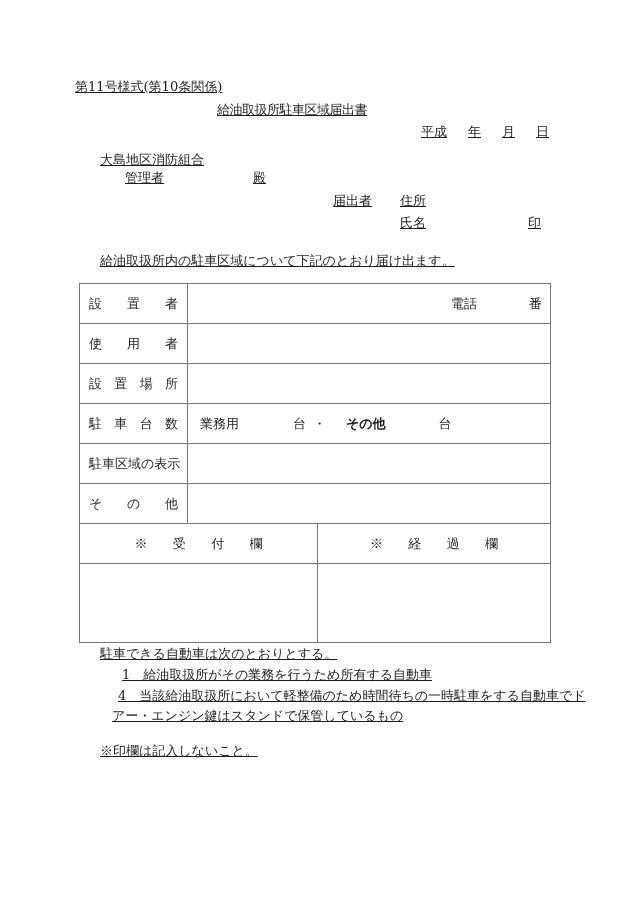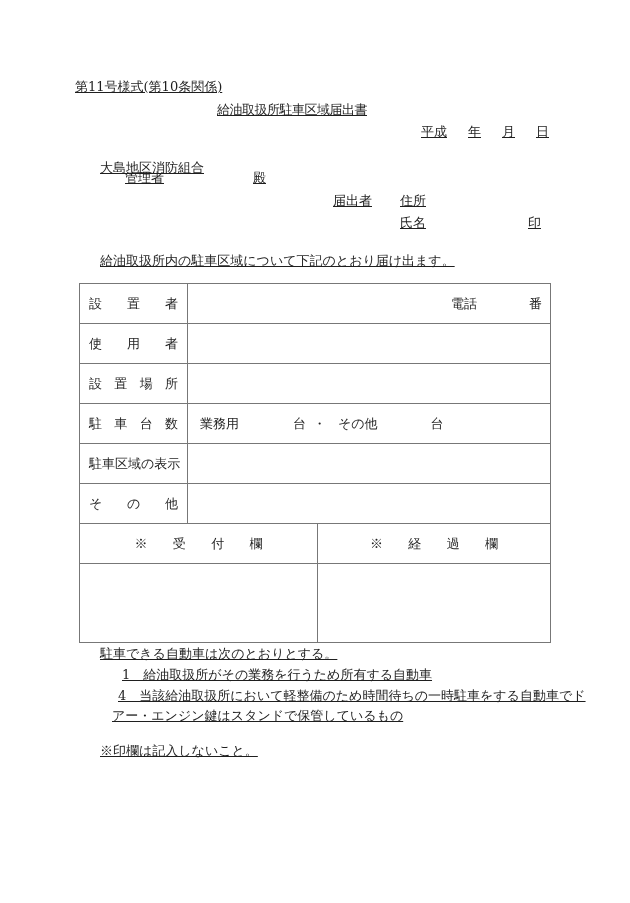--- a/index.html
+++ b/index.html
@@ -11,21 +11,21 @@
     font-family: "DejaVu Serif", "Liberation Serif", serif;
     font-size: 13px;
     overflow: hidden;
   }
   .abs { position: absolute; line-height: 1.25; white-space: nowrap; text-decoration: underline; }
 
   
   .form-number { left: 75px; top: 79px; }
   .doc-title { left: 0; top: 102px; width: 584px; text-align: center; letter-spacing: -0.5px; }
   .date-line { left: 421px; top: 124px; width: 128px; display: flex; justify-content: space-between; }
-  .org-name { left: 100px; top: 160px; text-align: right; }
+  .org-name { left: 100px; top: 152px; text-align: right; }
   .manager { left: 125px; top: 170px; }
   .honorific { left: 253px; top: 170px; }
   .notifier { left: 333px; top: 193px; }
   .addr { left: 400px; top: 193px; }
   .name { left: 400px; top: 215px; }
   .seal { left: 528px; top: 215px; }
   .intro { left: 100px; top: 253px; }
 
   
   .form-table {
@@ -38,21 +38,21 @@
     padding: 0 9px; display: flex; align-items: center;
   }
   [data-justify] { display: flex; justify-content: space-between; width: 100%; }
   .t-value { flex: 1; display: flex; align-items: center; }
   .phone-group { margin-left: auto; display: flex; align-items: center; }
   .phone-label { }
   .number-suffix { margin-left: 52px; margin-right: 8px; }
   .business-label { margin-left: 12px; }
   .unit1 { margin-left: 54px; }
   .separator { margin-left: 7px; }
-  .other-label { margin-left: 12px; }
+  .other-label { margin-left: 20px; font-weight: bold; }
   .unit2 { margin-left: 53px; }
 
   .t-head-row { display: flex; height: 40px; border-bottom: 1px solid #777777; }
   .t-head-cell { display: flex; align-items: center; justify-content: center; }
   .t-head-left { width: 238px; border-right: 1px solid #777777; }
   .t-head-right { flex: 1; }
   .head-inner { width: 128px; }
 
   .t-empty-row { display: flex; height: 78px; }
   .t-empty-left { width: 238px; border-right: 1px solid #777777; }

